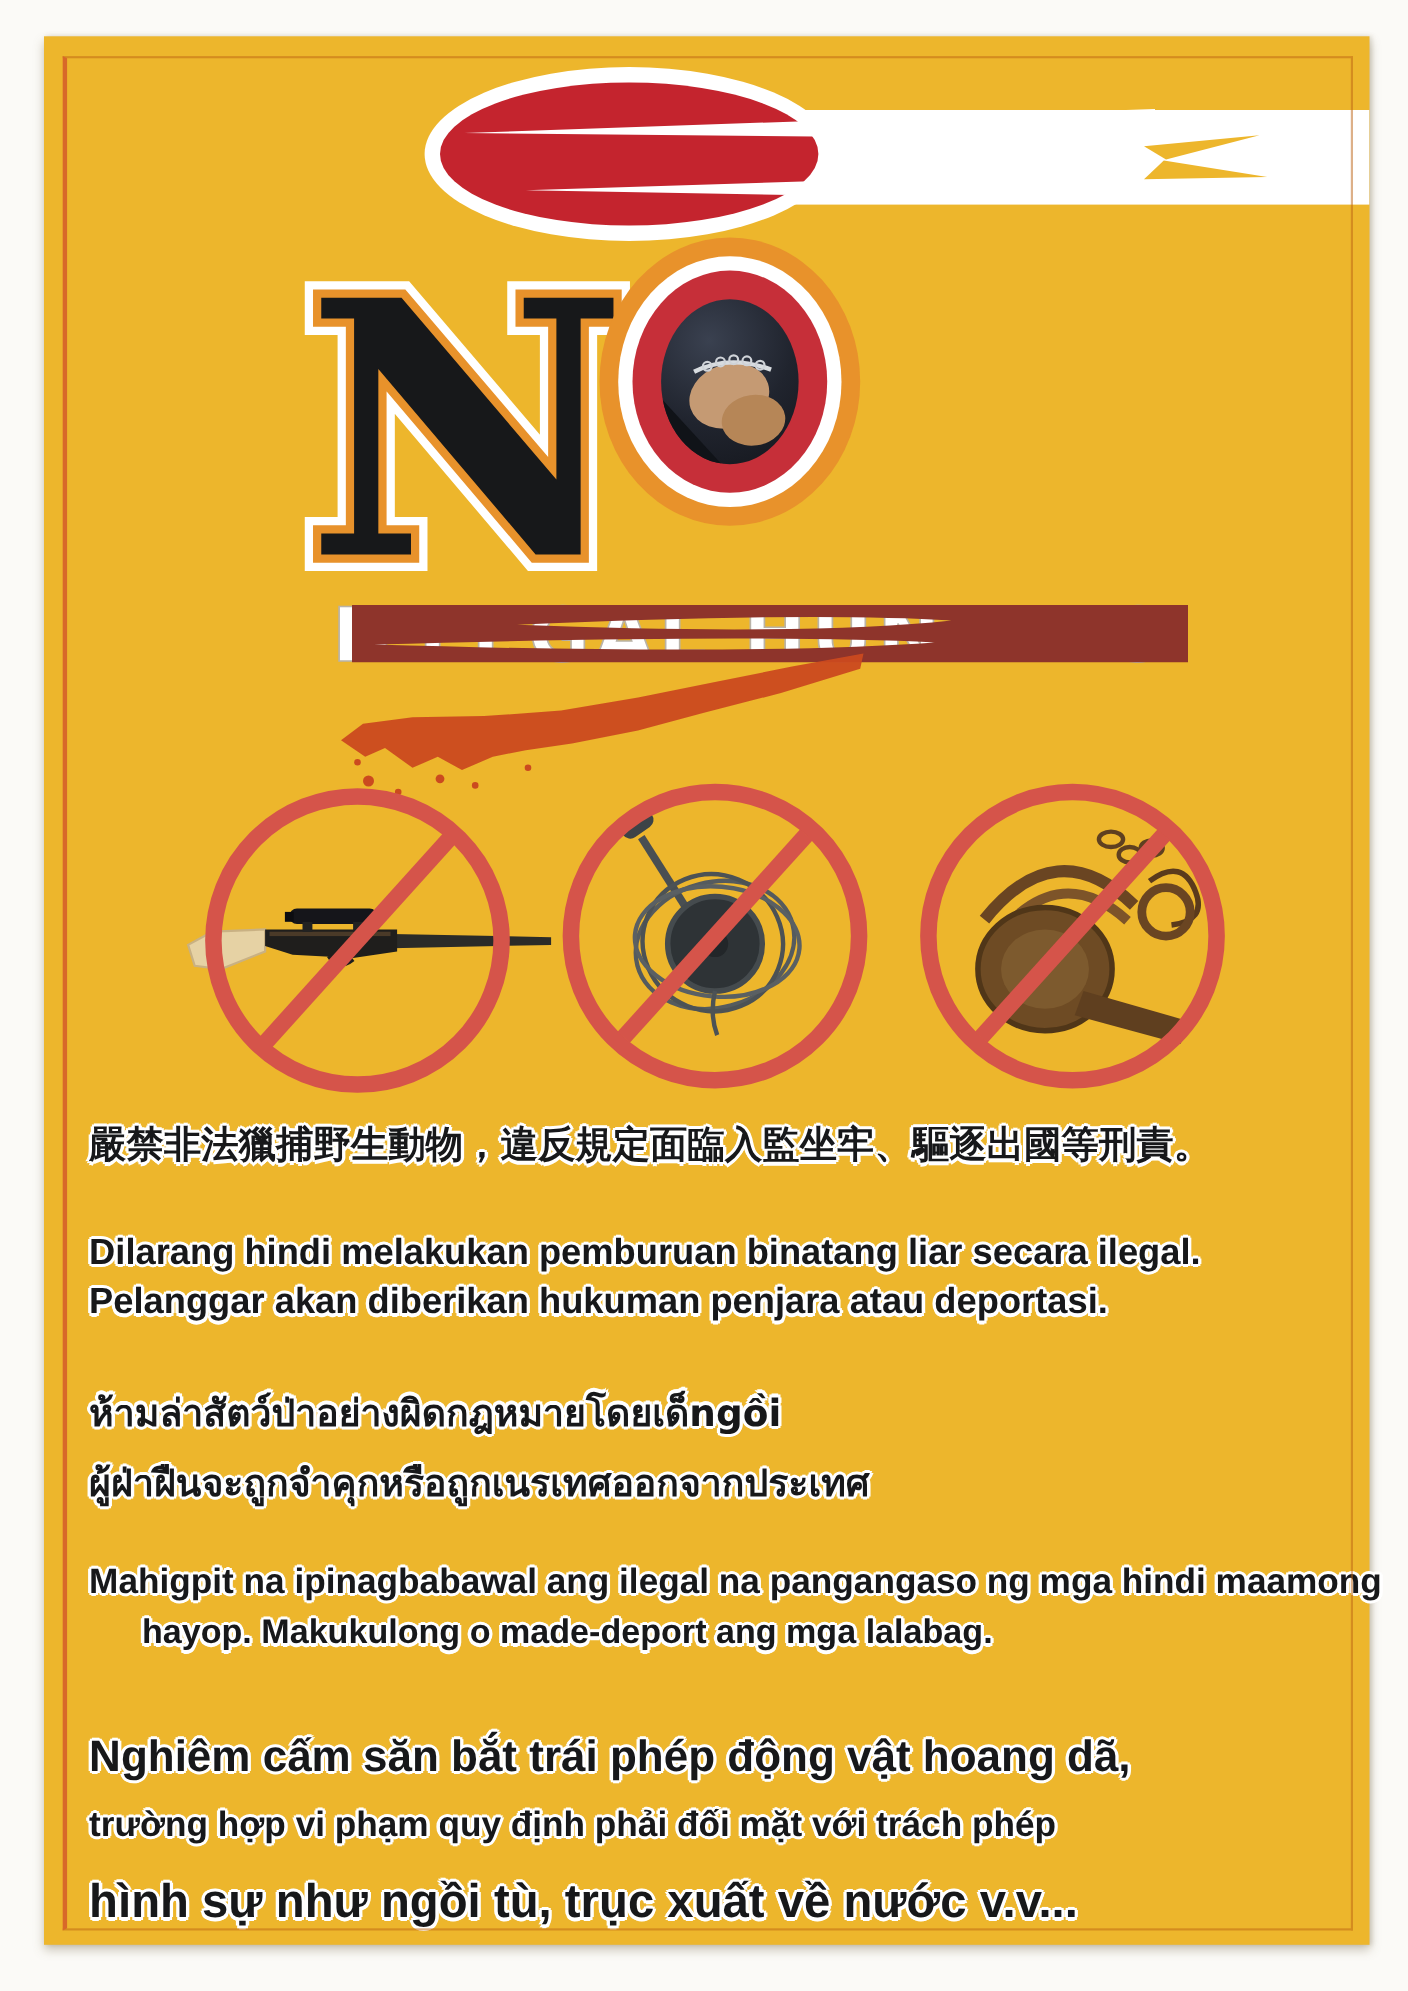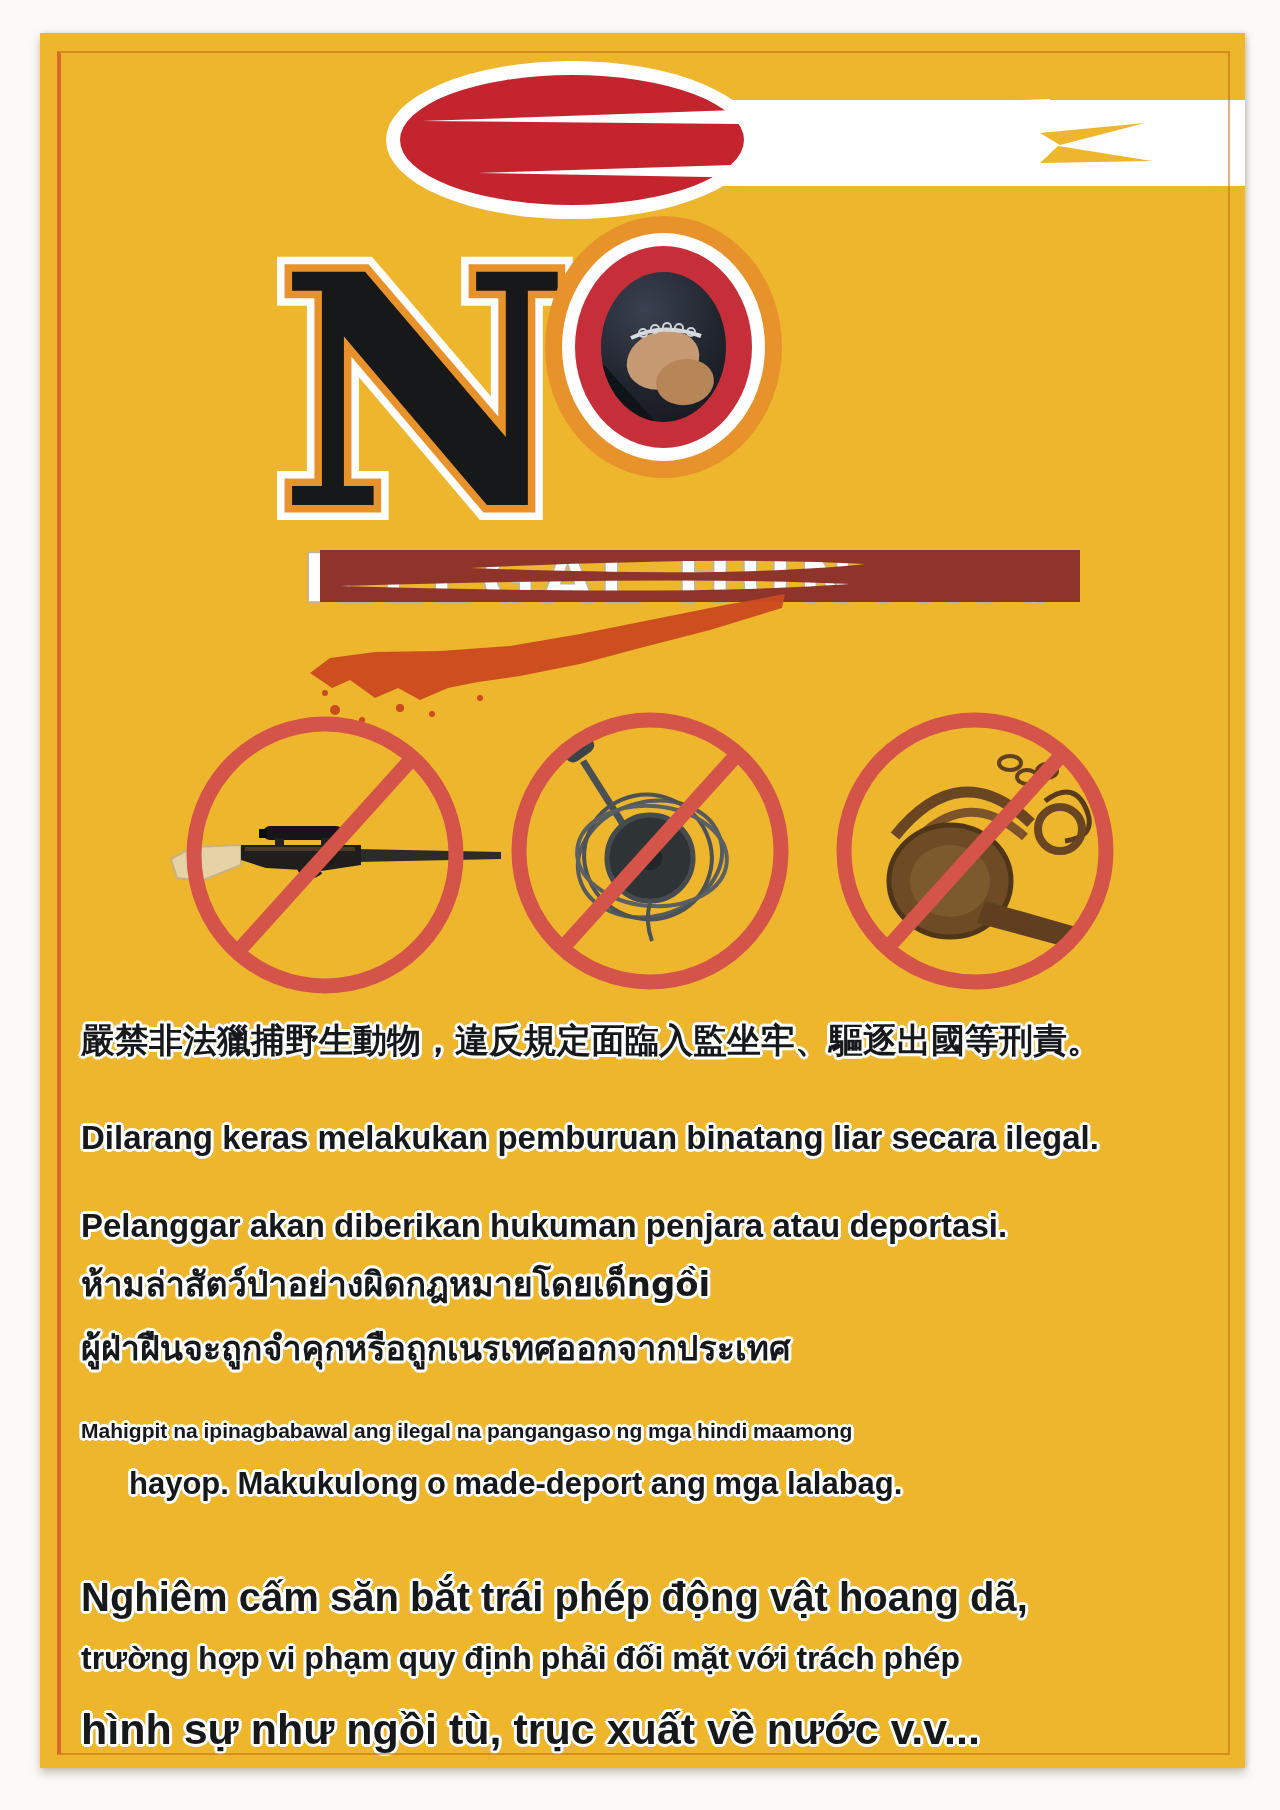--- a/index.html
+++ b/index.html
@@ -48,24 +48,24 @@
   
   .halo{
     color:#17181a;white-space:nowrap;
     text-shadow:
       -2px -2px 0 #fff, 2px -2px 0 #fff, -2px 2px 0 #fff, 2px 2px 0 #fff,
       0 -3px 0 #fff, 0 3px 0 #fff, -3px 0 0 #fff, 3px 0 0 #fff;
   }
   .msg{position:absolute;left:24px;margin-left:17px;}
   .zh  {top:985px; font-family:"DejaVu Sans",sans-serif;font-size:34px;font-weight:600;letter-spacing:0px;}
   .id1 {top:1086px;font-size:33px;font-weight:bold;}
-  .id2 {top:1174px;font-size:33px;font-weight:bold;}
+  .id2 {top:1131px;font-size:33px;font-weight:bold;}
   .th1 {top:1224px;font-family:"DejaVu Sans",sans-serif;font-size:34px;font-weight:600;}
   .th2 {top:1288px;font-family:"DejaVu Sans",sans-serif;font-size:34px;font-weight:600;}
-  .fl1 {top:1386px;font-size:21px;font-weight:bold;}
+  .fl1 {top:1386px;font-size:32px;font-weight:bold;}
   .fl2 {top:1433px;font-size:31px;font-weight:bold;padding-left:48px;}
   .vi1 {top:1542px;font-size:40px;font-weight:bold;}
   .vi2 {top:1607px;font-size:32px;font-weight:bold;}
   .vi3 {top:1672px;font-size:43px;font-weight:bold;}
   
   .p-circle{position:absolute;width:280px;height:280px;}
   .pc1{left:145px;top:682px;}
   .pc2{left:470px;top:678px;}
   .pc3{left:795px;top:678px;}
   .p-circle svg{position:absolute;left:0;top:0;overflow:visible;}
@@ -180,21 +180,21 @@
       <ellipse cx="95" cy="140" rx="40" ry="36" fill="#7D5A2E"></ellipse>
       <polygon points="130,160 228,188 218,208 122,182" fill="#5F3F1F"></polygon>
     </svg>
     <svg style="left:0;top:0;" width="280" height="280" viewBox="0 0 280 280">
       <circle cx="140" cy="140" r="131" fill="none" stroke="#D5544A" stroke-width="15"></circle>
       <line x1="223" y1="48" x2="57" y2="232" stroke="#D5544A" stroke-width="15"></line>
     </svg>
   </div>
 
   <div class="msg halo zh">嚴禁非法獵捕野生動物，違反規定面臨入監坐牢、驅逐出國等刑責。</div>
-  <div class="msg halo id1">Dilarang keras melakukan pemburuan binatang liar secara ilegal.</div>
+  <div class="msg halo id1">Dilarang hindi melakukan pemburuan binatang liar secara ilegal.</div>
   <div class="msg halo id2">Pelanggar akan diberikan hukuman penjara atau deportasi.</div>
   <div class="msg halo th1">ห้ามล่าสัตว์ป่าอย่างผิดกฎหมายโดยเด็ngồi</div>
   <div class="msg halo th2">ผู้ฝ่าฝืนจะถูกจำคุกหรือถูกเนรเทศออกจากประเทศ</div>
   <div class="msg halo fl1">Mahigpit na ipinagbabawal ang ilegal na pangangaso ng mga hindi maamong</div>
   <div class="msg halo fl2">hayop. Makukulong o made-deport ang mga lalabag.</div>
   <div class="msg halo vi1">Nghiêm cấm săn bắt trái phép động vật hoang dã,</div>
   <div class="msg halo vi2">trường hợp vi phạm quy định phải đối mặt với trách phép</div>
   <div class="msg halo vi3">hình sự như ngồi tù, trục xuất về nước v.v...</div>
 
   <div class="inner-frame"></div>

